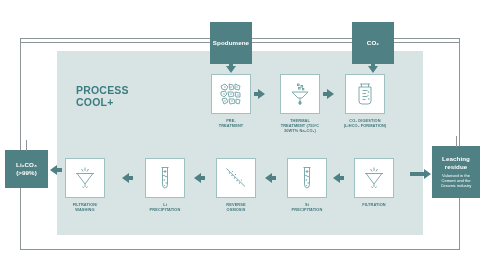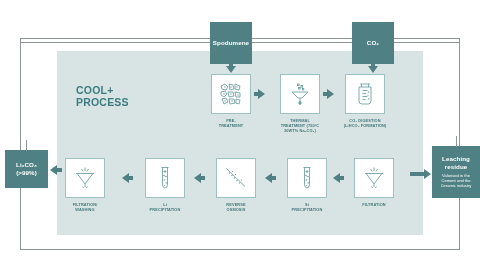--- a/index.html
+++ b/index.html
@@ -135,22 +135,22 @@
 </head>
 <body>
 
 <div id="canvas">
 
   <div class="outer-frame"></div>
 
   <div class="process-panel"></div>
 
   <div class="panel-title">
+    <div>PROCESS</div>
     <div>COOL+</div>
-    <div>PROCESS</div>
   </div>
 
   <div class="term-box" id="box-spodumene">
     <span class="t-title">Spodumene</span>
   </div>
 
   <div class="term-box" id="box-co2">
     <span class="t-title">CO₂</span>
   </div>
 

